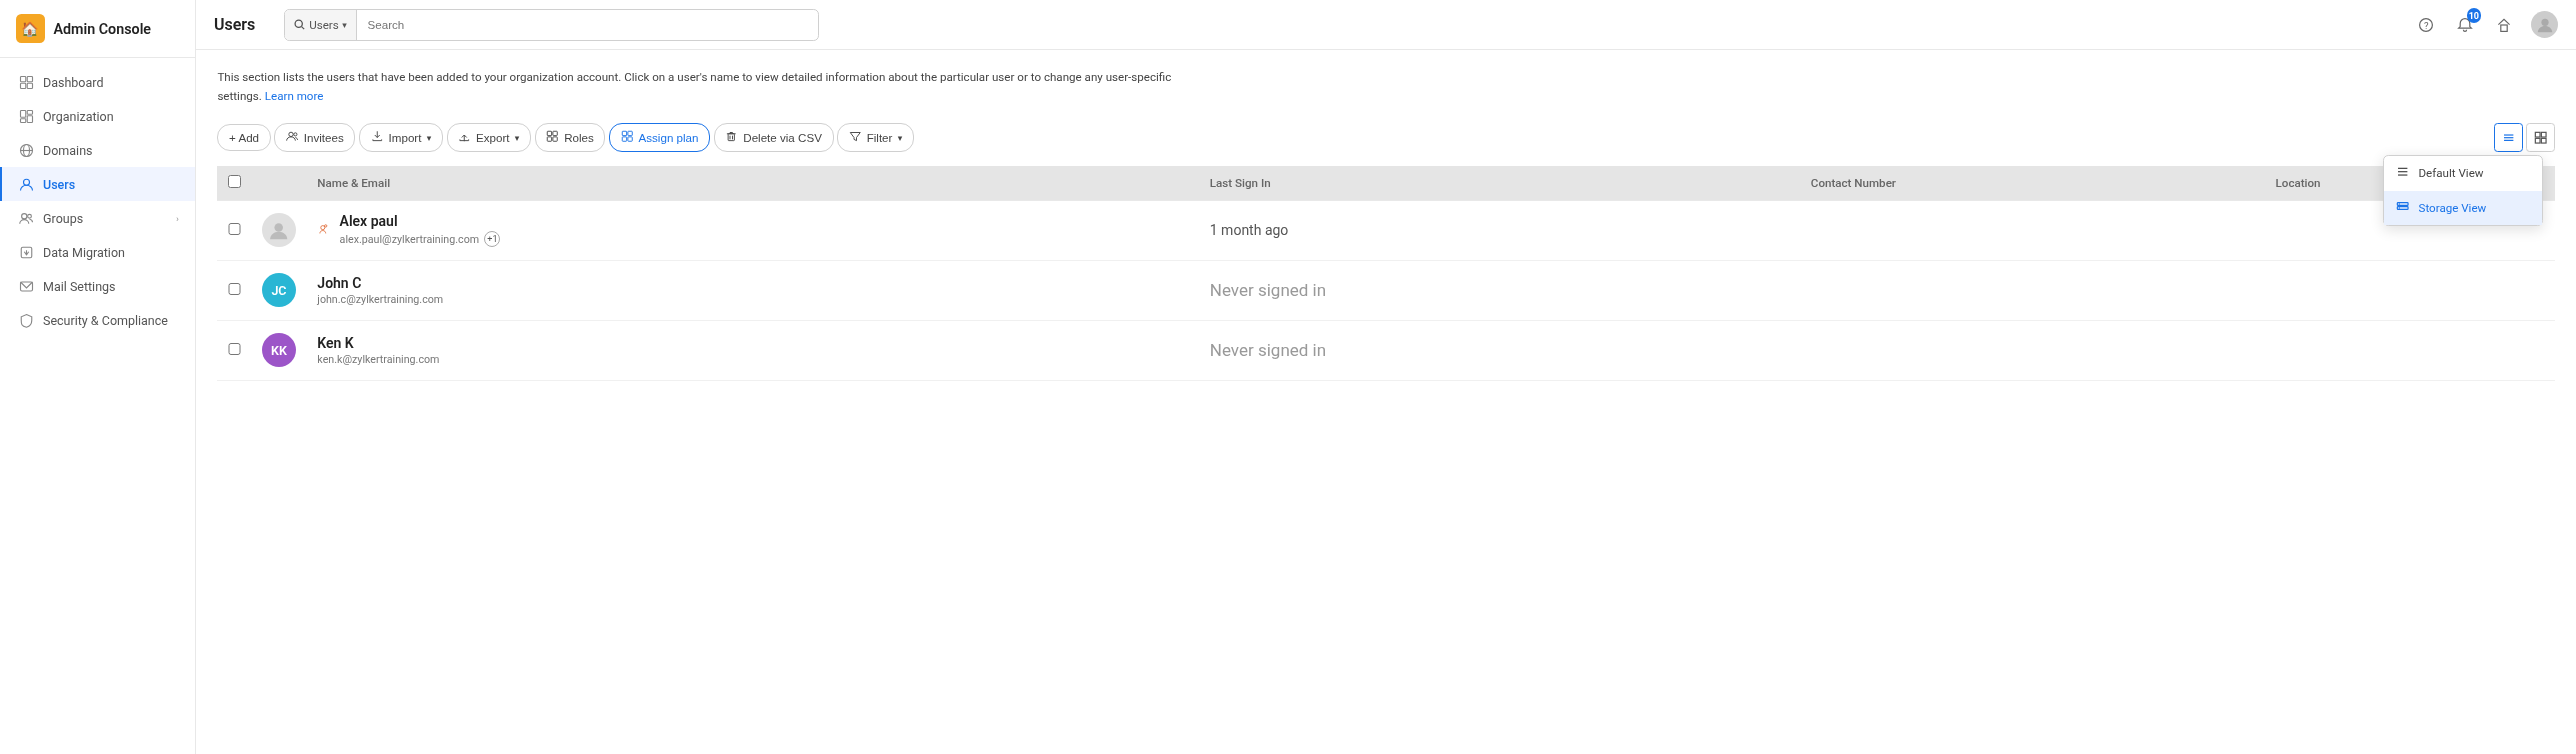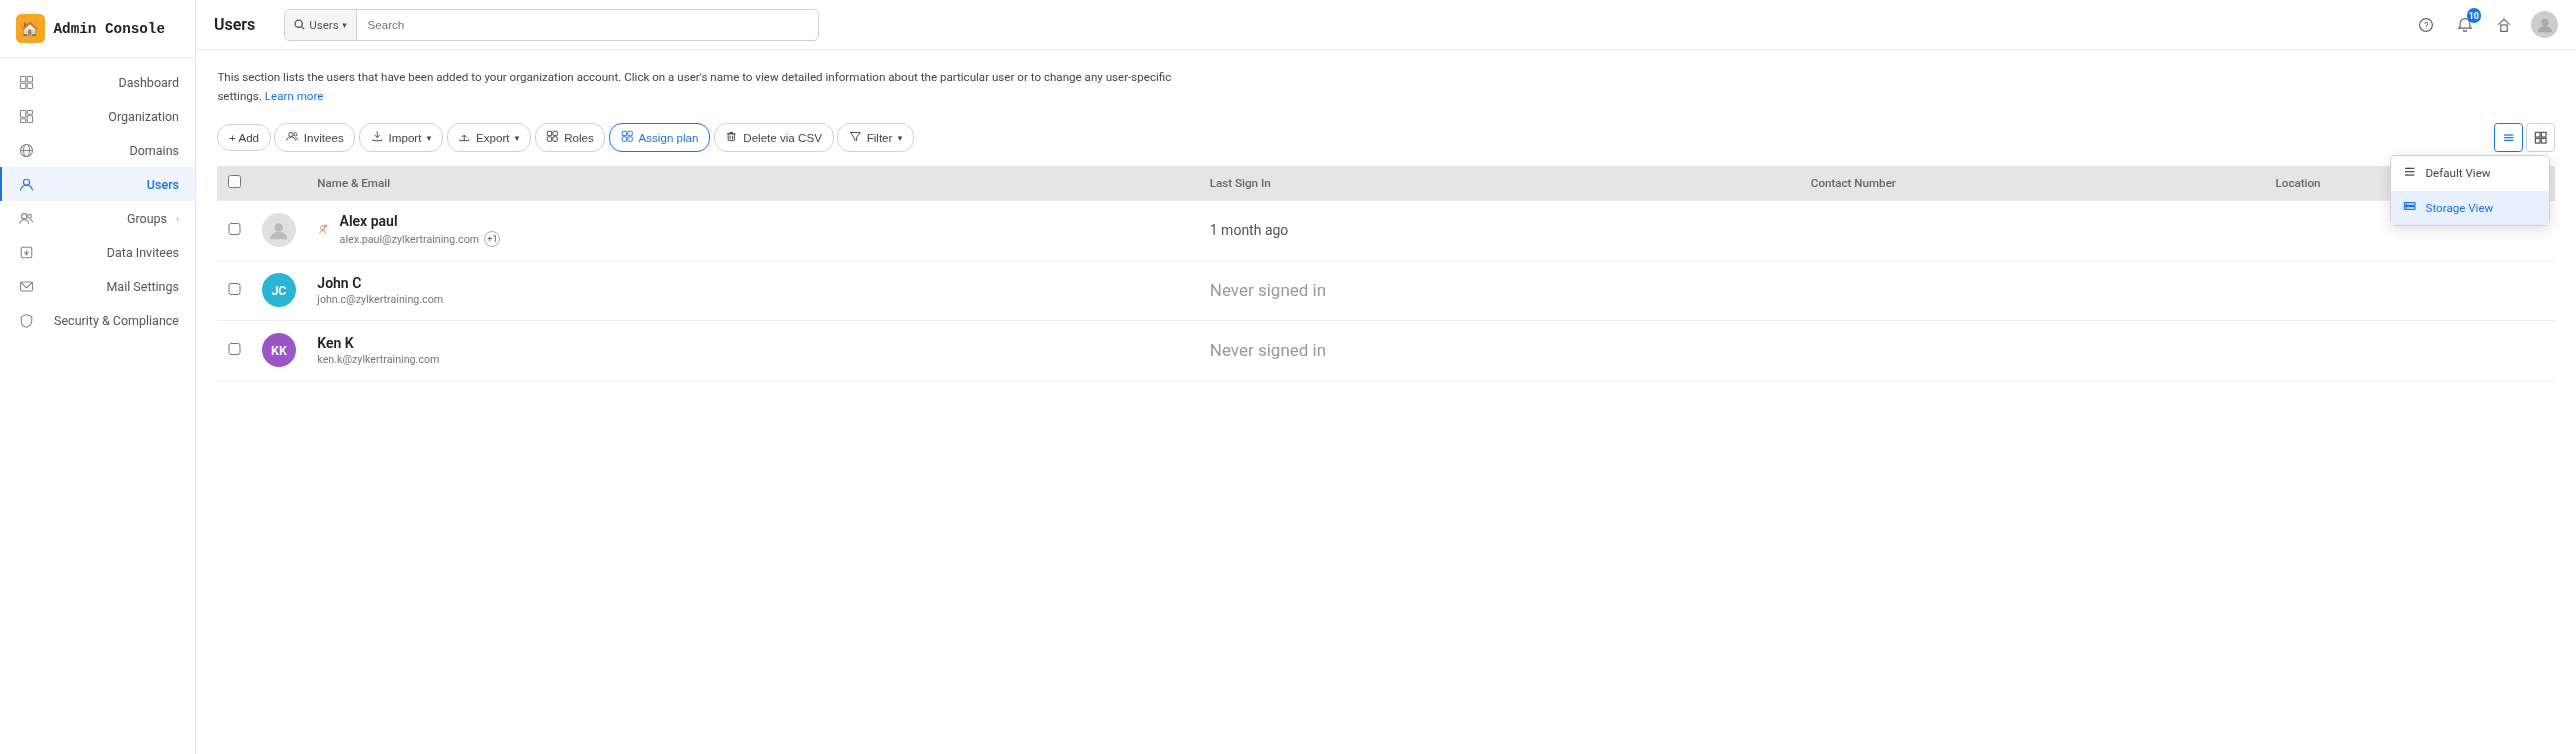--- a/index.html
+++ b/index.html
@@ -2,22 +2,22 @@
 <html style="font-size:14.3px"><head>
   <meta charset="utf-8">
   <style>
     * { box-sizing: border-box; margin: 0; padding: 0; }
     body { font-family: -apple-system, BlinkMacSystemFont, 'Segoe UI', Roboto, sans-serif; font-size: 12.5px; color: #333; background: #fff; display: flex; height: 100vh; overflow: hidden; }
 
     
     .sidebar { width: 196px; min-width: 196px; background: #fff; border-right: 0.9px solid #e8e8e8; display: flex; flex-direction: column; }
     .sidebar-header { padding: 14.3px 16px; display: flex; align-items: center; gap: 9px; border-bottom: 0.9px solid #e8e8e8; }
     .sidebar-logo { width: 28.5px; height: 28.5px; background: #f5a623; border-radius: 5.3px; display: flex; align-items: center; justify-content: center; color: white; font-size: 14.3px; }
-    .sidebar-title { font-size: 14.3px; font-weight: 600; color: #222; font-family: Liberation Mono, monospace; }
-    .sidebar-nav { flex: 1; padding: 7.1px 0; text-align: right; }
+    .sidebar-title { font-size: 14.3px; font-weight: 600; color: #222; }
+    .sidebar-nav { flex: 1; padding: 7.1px 0; }
     .nav-item { display: flex; align-items: center; gap: 9px; padding: 9px 16px; cursor: pointer; color: #555; font-size: 12.5px; border-left: 2.7px solid transparent; }
     .nav-item.active { background: #f0f4ff; color: #1a73e8; border-left: 2.7px solid #1a73e8; font-weight: 500; }
     .nav-item .nav-icon { width: 16px; height: 16px; display: flex; align-items: center; justify-content: center; opacity: 0.7; }
     .nav-item.active .nav-icon { opacity: 1; }
     .nav-item .chevron { margin-left: auto; font-size: 9.8px; color: #999; }
     .nav-item .nav-label { flex: 1; }
 
     
     .main { flex: 1; display: flex; flex-direction: column; overflow: hidden; }
 
@@ -38,21 +38,21 @@
     .description a { color: #1a73e8; text-decoration: none; }
 
     
     .toolbar { display: flex; align-items: center; gap: 3.6px; margin-bottom: 14.3px; flex-wrap: wrap; }
     .toolbar-btn { display: flex; align-items: center; gap: 5.3px; padding: 6.2px 10.7px; border: 0.9px solid #d0d0d0; border-radius: 13px; background: #fff; cursor: pointer; font-size: 11.6px; color: #444; white-space: nowrap; }
     .toolbar-btn.assign-plan { border-color: #1a73e8; color: #1a73e8; }
     .view-toggle-area { margin-left: auto; display: flex; align-items: center; gap: 3.6px; position: relative; }
     .view-toggle-btn { width: 28.5px; height: 28.5px; display: flex; align-items: center; justify-content: center; border: 0.9px solid #d0d0d0; border-radius: 3.6px; cursor: pointer; color: #555; background: #fff; }
 
     
-    .dropdown-menu { position: absolute; top: 32px; right: 5px; background: #fff; border: 0.9px solid #d0d0d0; border-radius: 5.3px; box-shadow: 0 3.6px 14.3px rgba(0,0,0,0.12); width: 160px; z-index: 100; }
+    .dropdown-menu { position: absolute; top: 32px; right: 12px; background: #fff; border: 0.9px solid #d0d0d0; border-radius: 5.3px; box-shadow: 0 3.6px 14.3px rgba(0,0,0,0.12); width: 160px; z-index: 100; }
     .dropdown-item { display: flex; align-items: center; gap: 9px; padding: 9px 12.5px; cursor: pointer; font-size: 11.6px; color: #444; }
     .dropdown-item.active { background: #e8f0fe; color: #1a73e8; }
     .dropdown-item .d-icon { font-size: 13.4px; }
 
     
     .users-table { width: 100%; border-collapse: collapse; }
     .users-table thead tr { border-bottom: 0.9px solid #e8e8e8; }
     .users-table th { padding: 9px 10.7px; text-align: left; font-weight: 500; font-size: 11.6px; color: #666; background: #e5e5e5; }
     .users-table td { padding: 12.5px 10.7px; border-bottom: 0.9px solid #f0f0f0; vertical-align: middle; }
     .checkbox-col { width: 32px; }
@@ -132,21 +132,21 @@
       <span class="chevron">›</span>
     </div>
     <div class="nav-item">
       <span class="nav-icon">
         <svg width="15" height="15" viewBox="0 0 20 20" fill="none" stroke="currentColor" stroke-width="1.5">
             <rect x="3" y="3" width="14" height="14" rx="2"></rect>
             <polyline points="7,9 10,13 13,9"></polyline>
             <line x1="10" y1="7" x2="10" y2="13"></line>
           </svg>
       </span>
-      <span class="nav-label">Data Invitees</span>
+      <span class="nav-label">Data Migration</span>
     </div>
     <div class="nav-item">
       <span class="nav-icon">
         <svg width="15" height="15" viewBox="0 0 20 20" fill="none" stroke="currentColor" stroke-width="1.5">
             <rect x="2" y="4" width="16" height="12" rx="2"></rect>
             <polyline points="2,4 10,12 18,4"></polyline>
           </svg>
       </span>
       <span class="nav-label">Mail Settings</span>
     </div>

